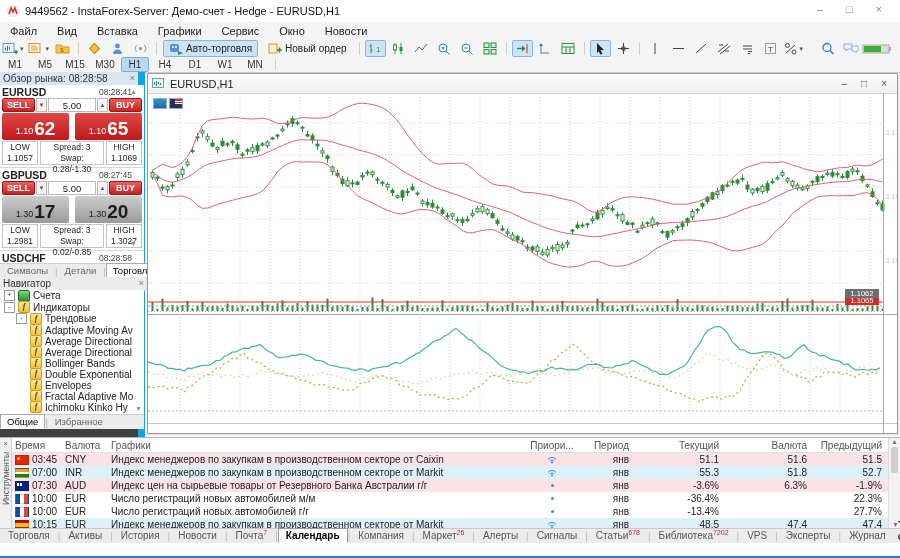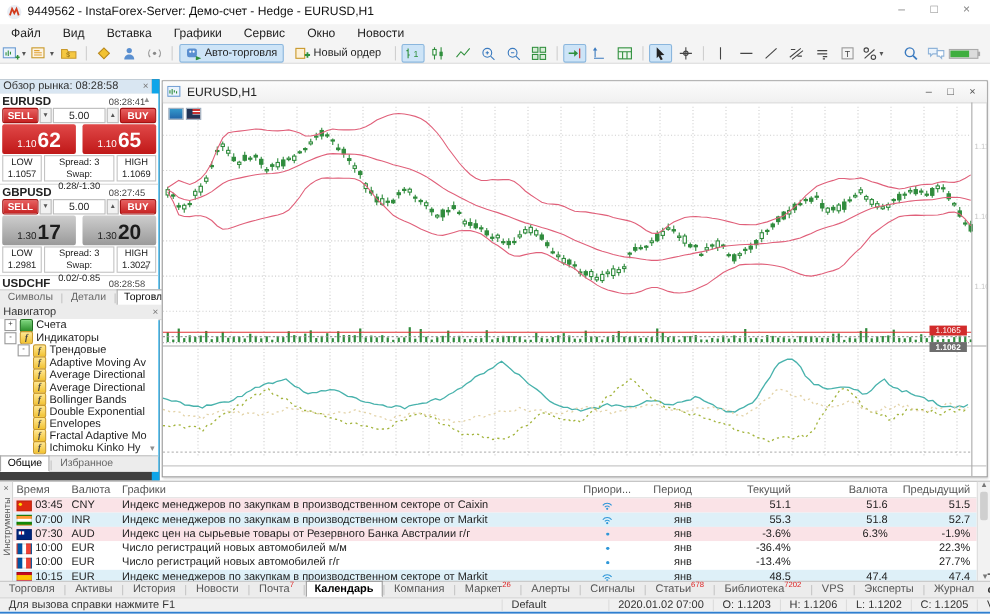--- a/index.html
+++ b/index.html
@@ -329,20 +329,32 @@
       <span>
         <svg width="30" height="12">
             <rect x="1" y="2" width="26" height="8" fill="#dcdcdc" stroke="#aaa"></rect>
             <rect x="2" y="3" width="17" height="6" fill="#3fae3f"></rect>
             <rect x="27" y="4" width="2" height="4" fill="#aaa"></rect>
           </svg>
         </span>
     </span>
   </div>
 
+  <div id="tfbar">
+      <span class="tf">M1</span>
+      <span class="tf">M5</span>
+      <span class="tf">M15</span>
+      <span class="tf">M30</span>
+      <span class="tf active">H1</span>
+      <span class="tf">H4</span>
+      <span class="tf">D1</span>
+      <span class="tf">W1</span>
+      <span class="tf">MN</span>
+      <span class="tf-sep"></span>
+    </div>
 
   <div id="left">
     <div class="panel-hdr">
       <span>Обзор рынка: 08:28:58</span>
       <span class="panel-x">×</span>
     </div>
     <div id="mw-body">
         <div class="sym">
           <div class="sym-hd">
             <span class="sym-name">EURUSD</span>
@@ -1025,21 +1037,21 @@
         <line x1="735.5" y1="0" x2="735.5" y2="340" stroke="#aaa" stroke-width="1"></line>
         <text x="738" y="42" font-size="7" fill="#c4c4c4">1.1125</text>
         <text x="738" y="106" font-size="7" fill="#c4c4c4">1.1085</text>
         <text x="738" y="170" font-size="7" fill="#c4c4c4">1.1045</text>
       </svg>
     <div class="oneclick">
       <span class="flagchip" style="background:linear-gradient(#39c,#26a);position:relative;"></span>
       <span class="flagchip" style="background:linear-gradient(180deg,#c33 20%,#fff 20%,#fff 30%,#c33 30%,#c33 50%,#fff 50%,#fff 60%,#c33 60%);box-shadow:inset 5px -4px 0 0 #235;"></span>
     </div>
     <div class="axis-label" style="right:18px;top:222px;background:#d22b2b;">1.1065</div>
-    <div class="axis-label" style="right:18px;top:237px;background:#6e6e6e;font-weight:bold;">1.1062</div>
+    <div class="axis-label" style="right:18px;top:215px;background:#6e6e6e;">1.1062</div>
   </div>
 
   <div id="toolbox">
     <div id="tb-strip">
       <span class="x">×</span>
       <span class="vt">Инструменты</span>
     </div>
     <div id="cal">
         <div class="cal-row cal-head">
           <span class="cc c-time">Время</span>
@@ -1183,24 +1195,13 @@
       <span class="btab">Библиотека<sup>7202</sup></span>
       <span class="btab-sep">|</span>
       <span class="btab">VPS</span>
       <span class="btab-sep">|</span>
       <span class="btab">Эксперты</span>
       <span class="btab-sep">|</span>
       <span class="btab">Журнал</span>
       <span class="right">Тестер стратегий</span>
     </div>
 
-  <div id="statusbar">
-    <span class="ss first">Для вызова справки нажмите F1</span>
-    <span class="ss" style="border-left:1px solid #dcdcdc;min-width:80px;">Default</span>
-    <span class="ss">2020.01.02 07:00</span>
-    <span class="ss">O: 1.1203</span>
-    <span class="ss">H: 1.1206</span>
-    <span class="ss">L: 1.1202</span>
-    <span class="ss">C: 1.1205</span>
-    <span class="ss">V: 73</span>
-
-  </div>
 </div>
 
 </body></html>

